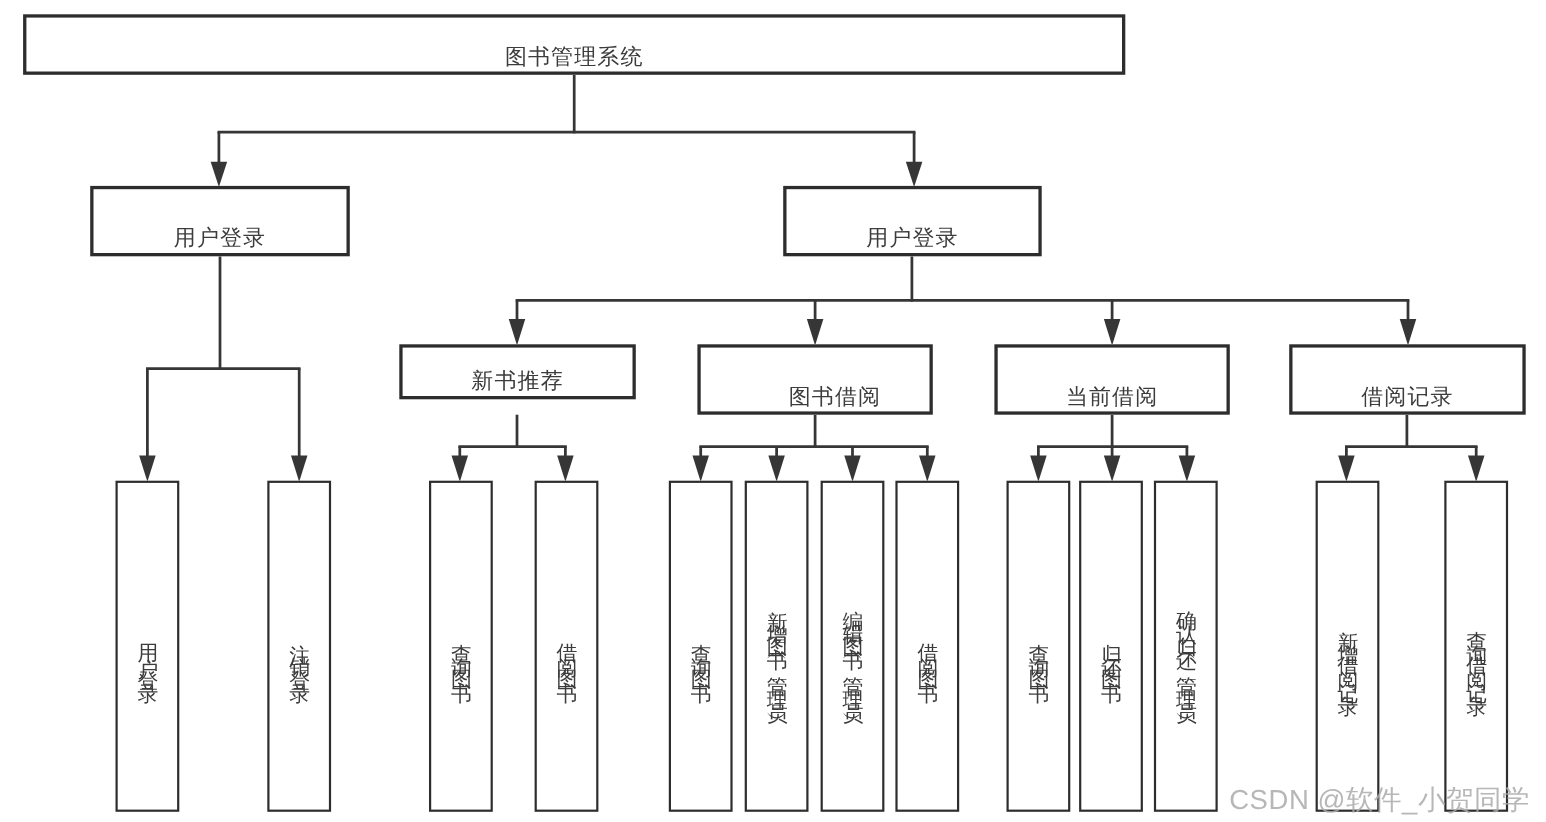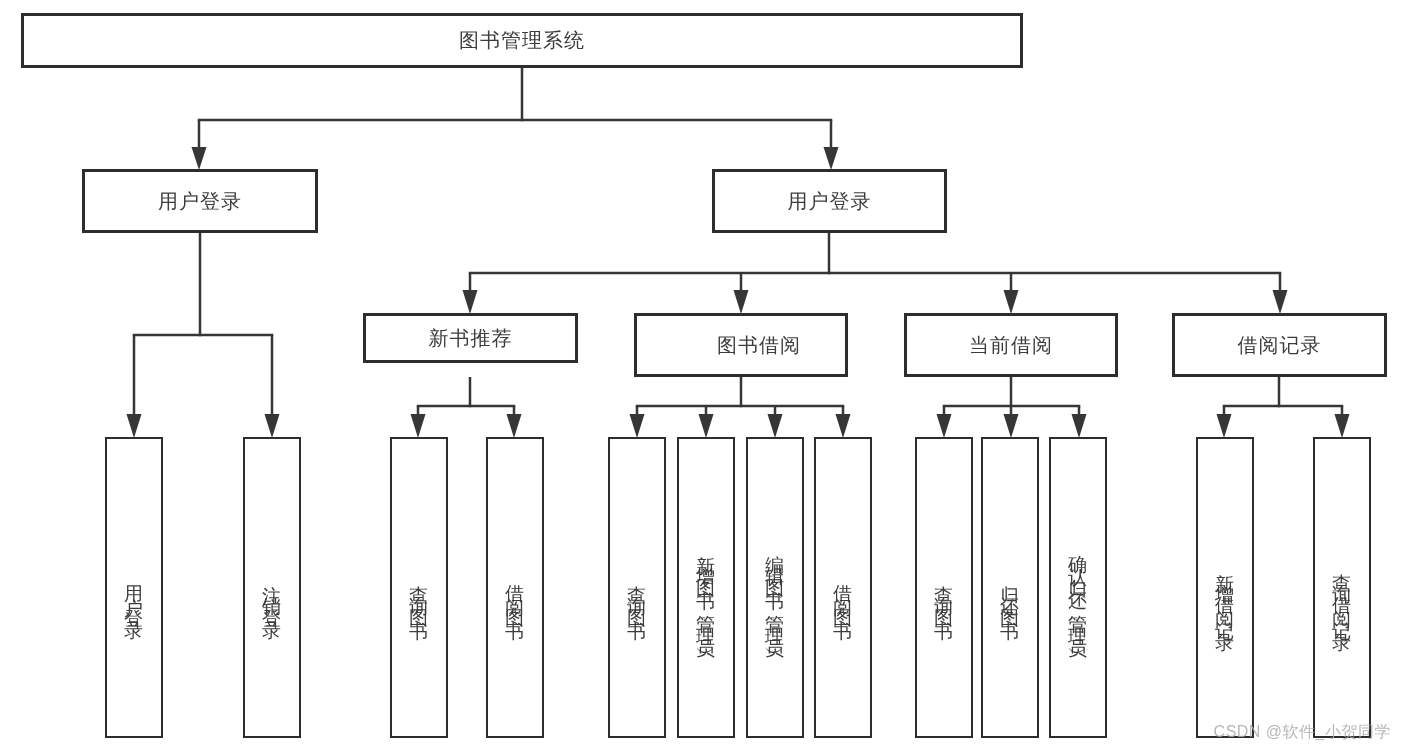--- a/index.html
+++ b/index.html
@@ -29,20 +29,21 @@
     display: flex;
     align-items: center;
     justify-content: center;
     color: #3c3c3c;
     z-index: 2;
   }
   .h-node {
     font-size: 20px;
     letter-spacing: 1px;
     white-space: nowrap;
+    align-items: flex-end;
   }
   .leaf {
     top: 437px;
     height: 301px;
     width: 58px;
     border-width: 2.5px;
   }
   .v-text {
     writing-mode: vertical-rl;
     text-orientation: mixed;
@@ -50,21 +51,21 @@
     letter-spacing: 12px;
     line-height: 1;
     position: relative;
     top: 6px; 
     white-space: nowrap;
   }
   #watermark {
     position: absolute;
     right: 14px;
     bottom: 4px;
-    font-size: 16px;
+    font-size: 25px;
     color: #ababab;
     opacity: 0.85;
     z-index: 5;
     white-space: nowrap;
     letter-spacing: 0.5px;
   }
 </style>
 </head>
 <body>
 

